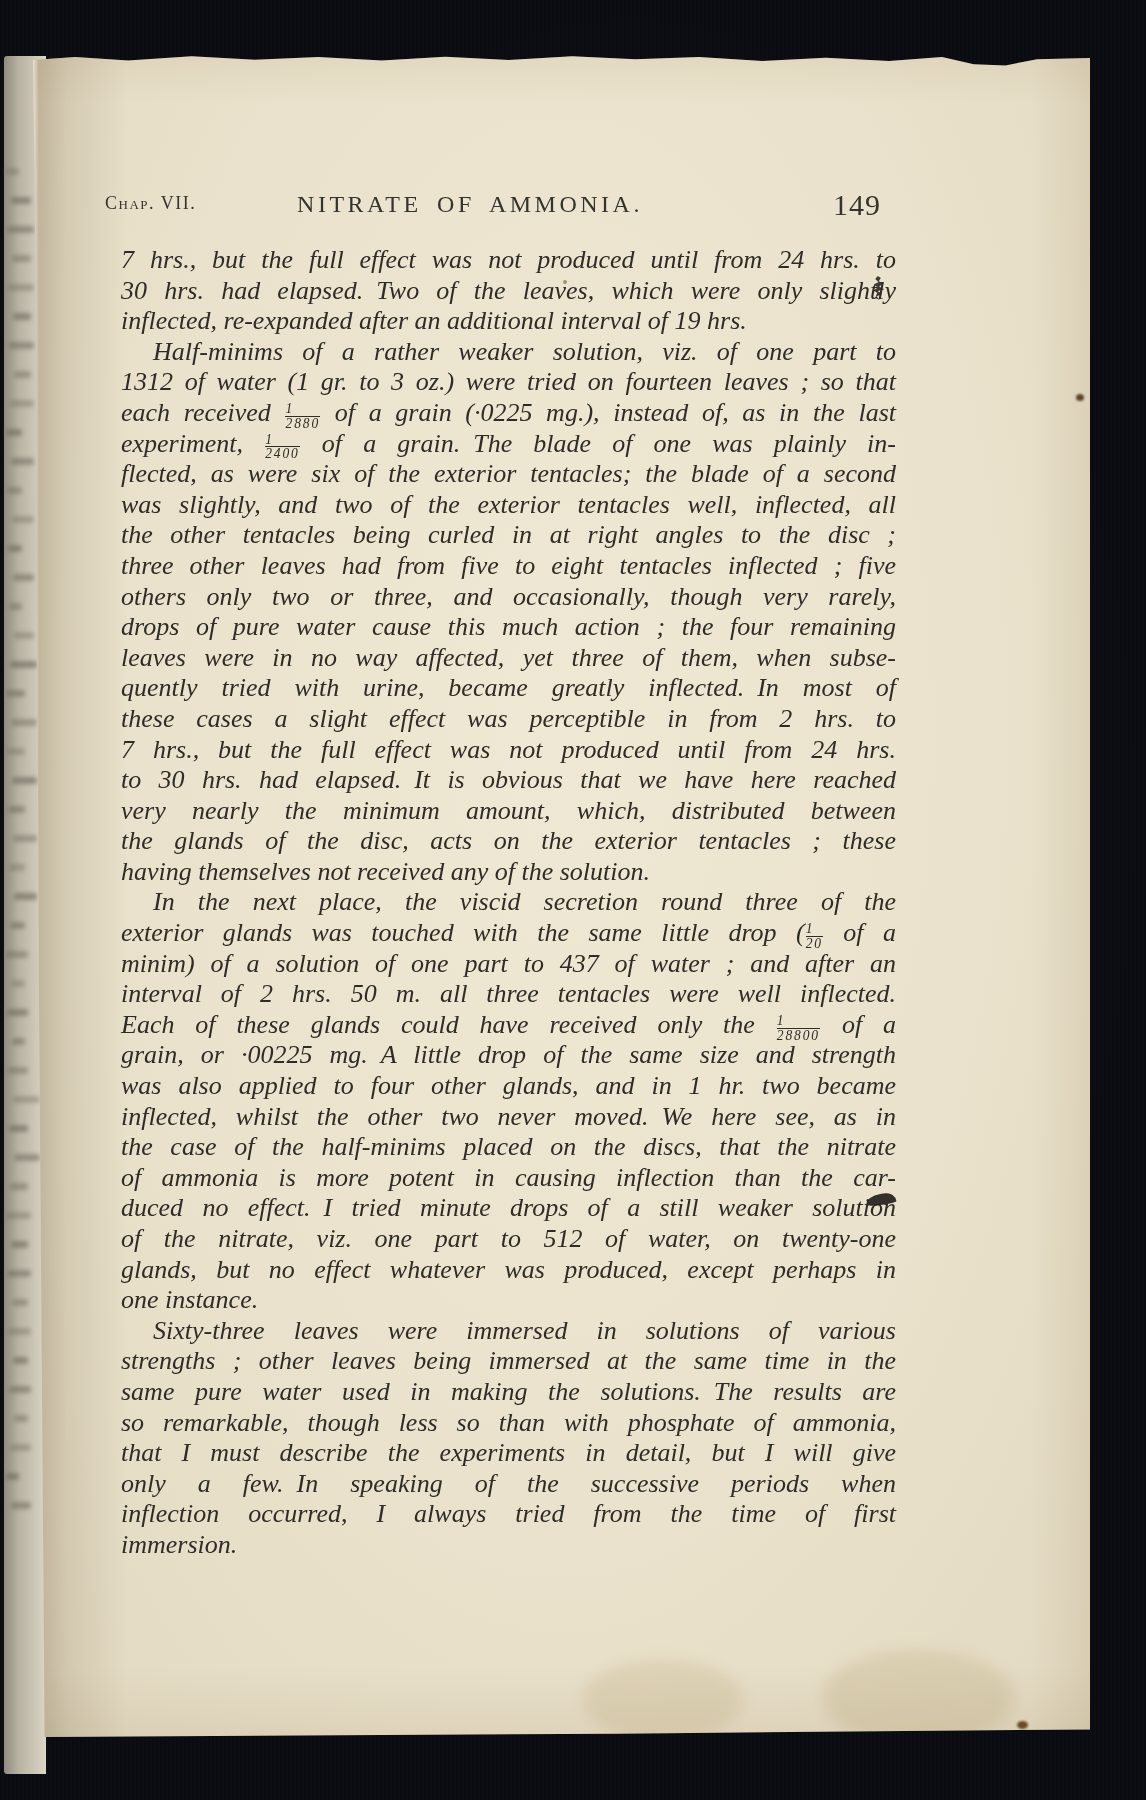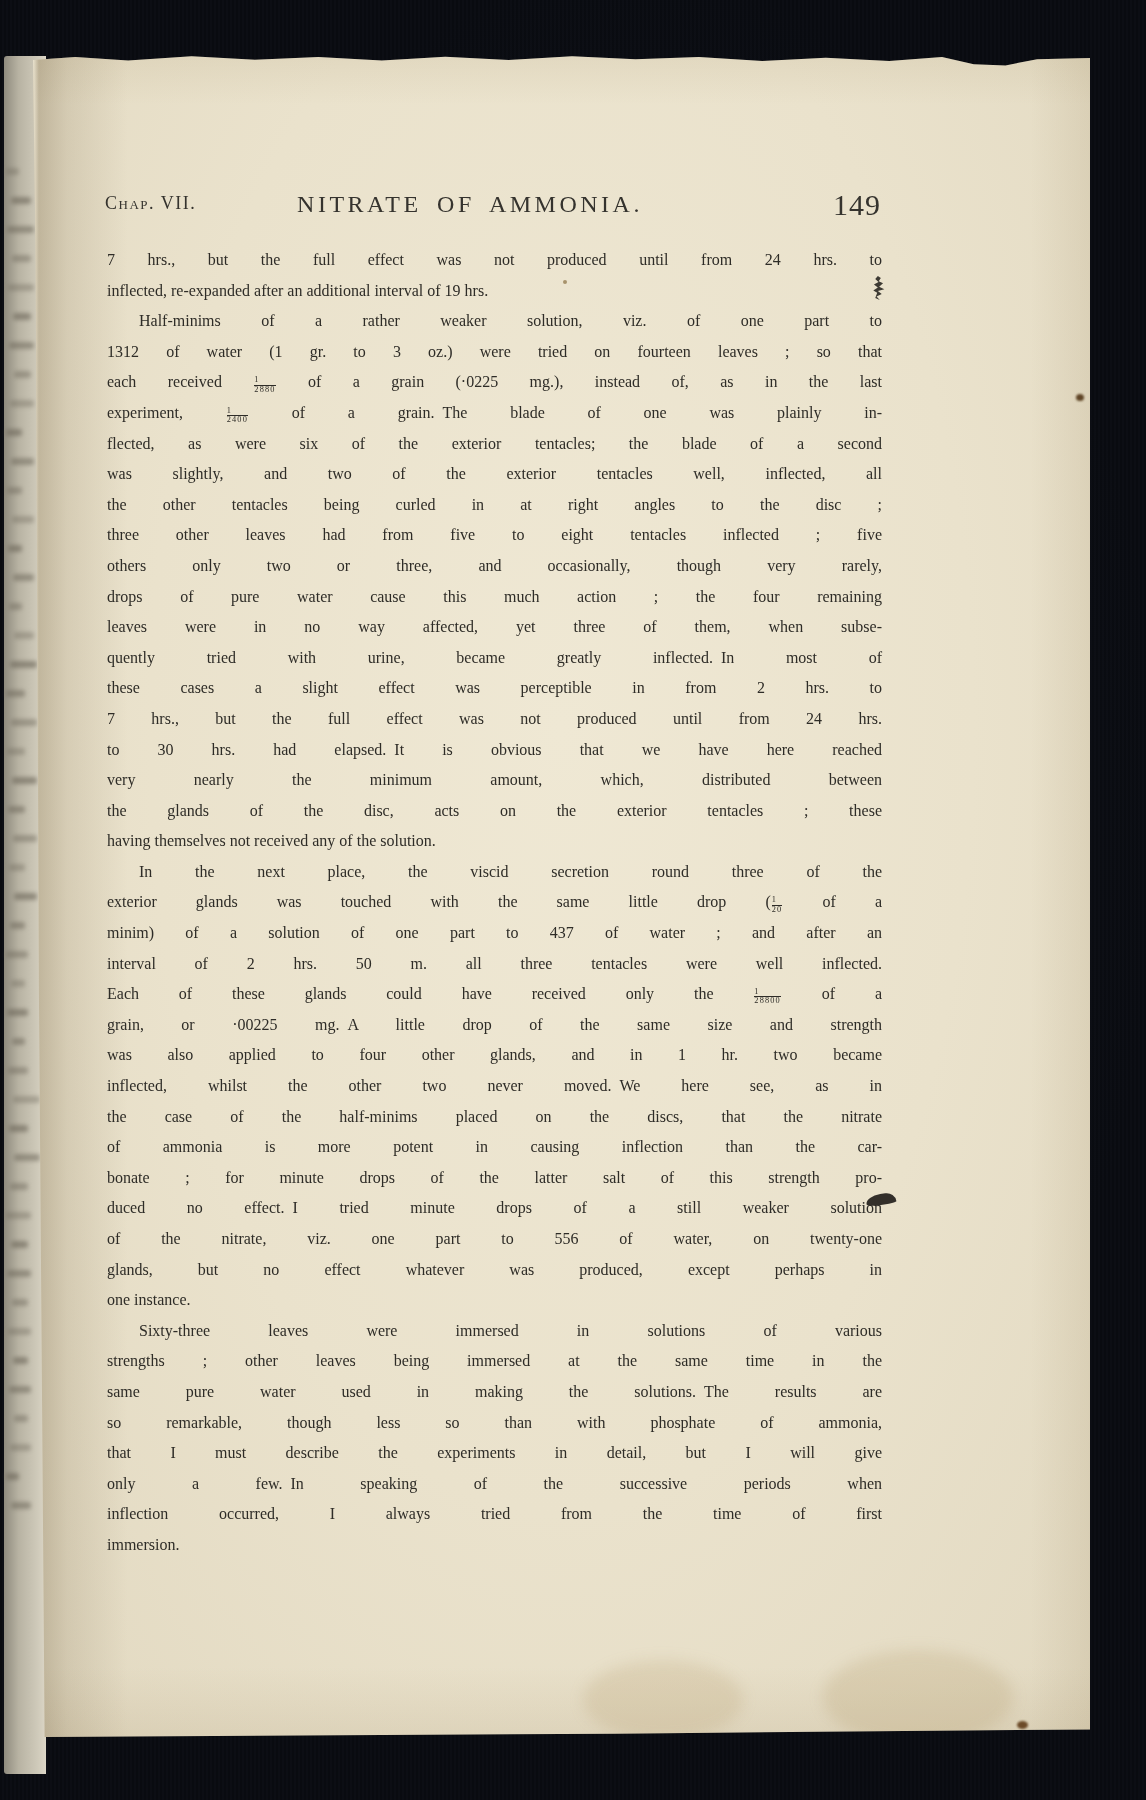--- a/index.html
+++ b/index.html
@@ -55,22 +55,22 @@
     position:absolute;left:367px;top:3px;transform:translateX(-50%);
     font-size:24px;letter-spacing:3.5px;word-spacing:6px;white-space:nowrap;
   }
   .pagenum{
     position:absolute;left:778px;top:0px;transform:translateX(-100%);
     font-size:30px;letter-spacing:1px;
   }
 
   
   .textblock{
-    position:absolute;left:74px;top:190px;width:775px;
-    color:#2e2c27;font-size:16px;
+    position:absolute;left:88px;top:190px;width:775px;
+    color:#2e2c27;font-size:26px;font-style:italic;
   }
   .tline{
     height:30.6px;line-height:30.6px;white-space:normal;
     text-align:justify;text-align-last:justify;overflow:visible;
   }
   .tline.last{text-align-last:left;}
   .tline.indent{text-indent:32px;}
 
   .frac{
     display:inline-block;vertical-align:-0.5em;text-align:center;
@@ -151,20 +151,21 @@
   <div class="page-edge-light"></div>
 
   <div class="runhead">
     <div class="chapter">Chap. VII.</div>
     <div class="head-title">NITRATE OF AMMONIA.</div>
     <div class="pagenum">149</div>
   </div>
 
   <div class="textblock" id="textblock">
       <div class="tline">7 hrs., but the full effect was not produced until from 24 hrs. to</div>
+      <div class="tline">30 hrs. had elapsed. Two of the leaves, which were only slightly</div>
       <div class="tline last">inflected, re-expanded after an additional interval of 19 hrs.</div>
       <div class="tline indent">Half-minims of a rather weaker solution, viz. of one part to</div>
       <div class="tline">1312 of water (1 gr. to 3 oz.) were tried on fourteen leaves ; so that</div>
       <div class="tline">each received <span class="frac"><span class="num">1</span><span class="den">2880</span></span> of a grain (·0225 mg.), instead of, as in the last</div>
       <div class="tline">experiment, <span class="frac"><span class="num">1</span><span class="den">2400</span></span> of a grain. The blade of one was plainly in-</div>
       <div class="tline">flected, as were six of the exterior tentacles; the blade of a second</div>
       <div class="tline">was slightly, and two of the exterior tentacles well, inflected, all</div>
       <div class="tline">the other tentacles being curled in at right angles to the disc ;</div>
       <div class="tline">three other leaves had from five to eight tentacles inflected ; five</div>
       <div class="tline">others only two or three, and occasionally, though very rarely,</div>
@@ -180,23 +181,22 @@
       <div class="tline indent">In the next place, the viscid secretion round three of the</div>
       <div class="tline">exterior glands was touched with the same little drop (<span class="frac"><span class="num">1</span><span class="den">20</span></span> of a</div>
       <div class="tline">minim) of a solution of one part to 437 of water ; and after an</div>
       <div class="tline">interval of 2 hrs. 50 m. all three tentacles were well inflected.</div>
       <div class="tline">Each of these glands could have received only the <span class="frac"><span class="num">1</span><span class="den">28800</span></span> of a</div>
       <div class="tline">grain, or ·00225 mg. A little drop of the same size and strength</div>
       <div class="tline">was also applied to four other glands, and in 1 hr. two became</div>
       <div class="tline">inflected, whilst the other two never moved. We here see, as in</div>
       <div class="tline">the case of the half-minims placed on the discs, that the nitrate</div>
       <div class="tline">of ammonia is more potent in causing inflection than the car-</div>
-      <div class="tline">bonate ; for minute drops of the latter salt of this strength pro-</div>
       <div class="tline">duced no effect. I tried minute drops of a still weaker solution</div>
-      <div class="tline">of the nitrate, viz. one part to 556 of water, on twenty-one</div>
+      <div class="tline">of the nitrate, viz. one part to 512 of water, on twenty-one</div>
       <div class="tline">glands, but no effect whatever was produced, except perhaps in</div>
       <div class="tline last">one instance.</div>
       <div class="tline indent">Sixty-three leaves were immersed in solutions of various</div>
       <div class="tline">strengths ; other leaves being immersed at the same time in the</div>
       <div class="tline">same pure water used in making the solutions. The results are</div>
       <div class="tline">so remarkable, though less so than with phosphate of ammonia,</div>
       <div class="tline">that I must describe the experiments in detail, but I will give</div>
       <div class="tline">only a few. In speaking of the successive periods when</div>
       <div class="tline">inflection occurred, I always tried from the time of first</div>
       <div class="tline last">immersion.</div>

